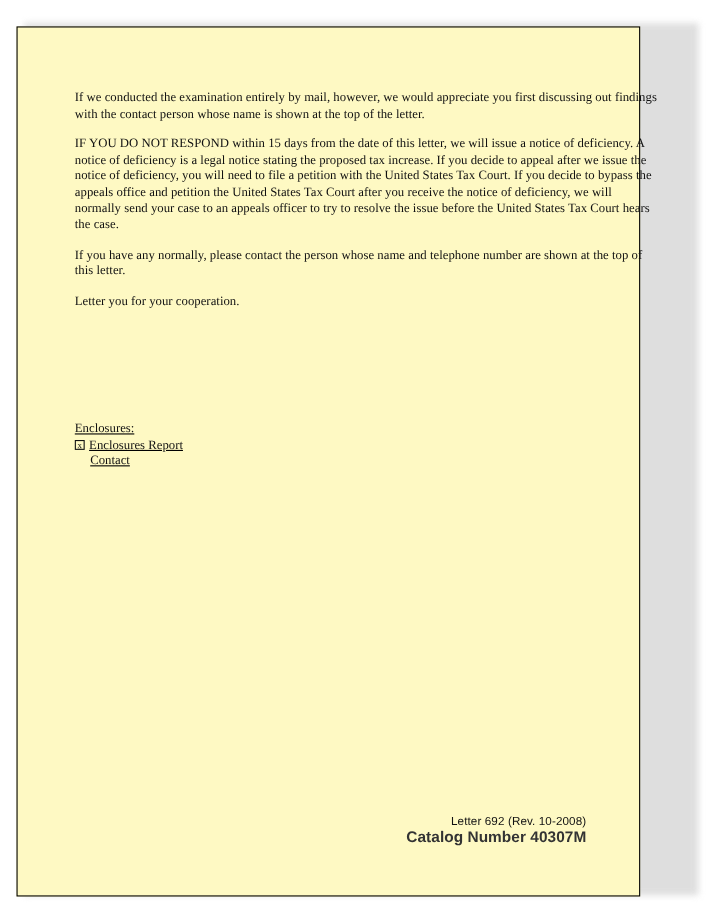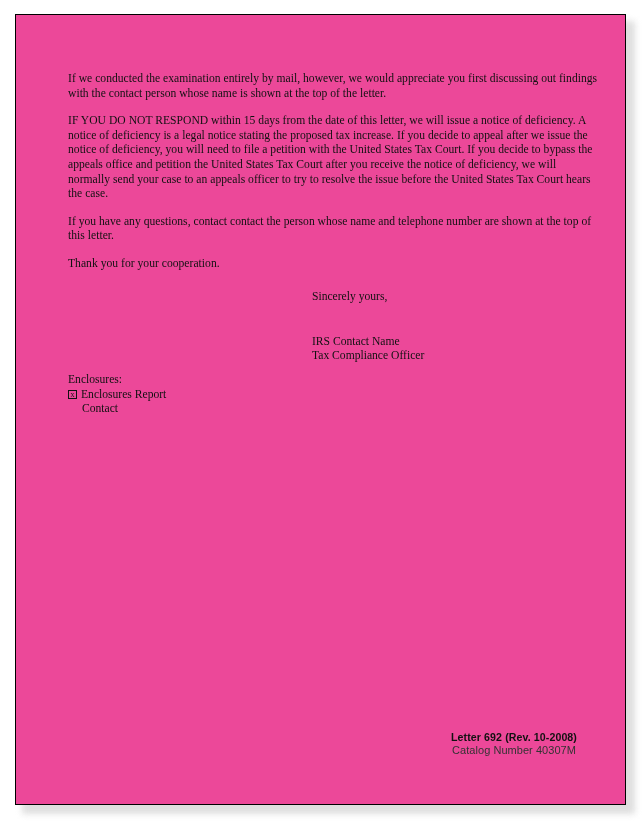--- a/index.html
+++ b/index.html
@@ -23,24 +23,24 @@
     top: 21px;
     width: 613px;
     height: 793px;
     background: #d9d9d9;
     filter: blur(3px);
     opacity: 0.85;
   }
   #page-sheet {
     position: absolute;
     left: 15px;
-    top: 14px;
-    width: 611px;
+    top: 24px;
+    width: 567px;
     height: 791px;
-    background: #ec4899;
+    background: #fef9c3;
     border: 1px solid #000000;
     box-sizing: border-box;
   }
 
   
   #letter-body {
     position: absolute;
     left: 52px;
     top: 57px;
     width: 530px;
@@ -70,20 +70,21 @@
   #signer-gap {
     height: 30px;
   }
 
   
   #enclosures-block {
     position: absolute;
     left: 52px;
     top: 358px;
     width: 300px;
+    text-decoration: underline;
   }
   .enc-line {
     font-size: 11.6px;
     line-height: 14.6px;
     color: #111111;
     margin: 0;
     display: block;
   }
   .enc-item-row {
     display: flex;
@@ -113,55 +114,49 @@
   
   #footer-block {
     position: absolute;
     right: 48px;
     bottom: 48px;
     text-align: right;
     font-family: "Liberation Sans", "DejaVu Sans", sans-serif;
   }
   #footer-form-number {
     font-size: 10.6px;
-    font-weight: bold;
+    font-weight: normal;
     color: #111111;
     line-height: 13px;
     letter-spacing: 0.1px;
   }
   #footer-catalog-number {
-    font-size: 11px;
-    font-weight: normal;
+    font-size: 14px;
+    font-weight: bold;
     color: #333333;
     line-height: 11px;
     margin-top: 1px;
     letter-spacing: 0.05px;
     text-align: center;
   }
 </style>
 </head>
 <body>
 
 <div id="page-shadow"></div>
 
 <div id="page-sheet">
 
   <div id="letter-body">
     <p class="para">If we conducted the examination entirely by mail, however, we would appreciate you first discussing out findings with the contact person whose name is shown at the top of the letter.</p>
     <p class="para">IF YOU DO NOT RESPOND within 15 days from the date of this letter, we will issue a notice of deficiency. A notice of deficiency is a legal notice stating the proposed tax increase. If you decide to appeal after we issue the notice of deficiency, you will need to file a petition with the United States Tax Court. If you decide to bypass the appeals office and petition the United States Tax Court after you receive the notice of deficiency, we will normally send your case to an appeals officer to try to resolve the issue before the United States Tax Court hears the case.</p>
-    <p class="para">If you have any questions, contact contact the person whose name and telephone number are shown at the top of this letter.</p>
-    <p class="para">Thank you for your cooperation.</p>
+    <p class="para">If you have any normally, please contact the person whose name and telephone number are shown at the top of this letter.</p>
+    <p class="para">Letter you for your cooperation.</p>
   </div>
 
-  <div id="signature-block">
-    <p class="sig-line">Sincerely yours,</p>
-    <div id="signer-gap"></div>
-    <p class="sig-line">IRS Contact Name</p>
-    <p class="sig-line">Tax Compliance Officer</p>
-  </div>
 
   <div id="enclosures-block">
     <span class="enc-line">Enclosures:</span>
     <div class="enc-item-row">
       <span id="enclosure-checkbox">x</span>
       <span class="enc-line">Enclosures Report</span>
     </div>
     <div class="enc-item-row enc-indent">
       <span class="enc-line">Contact</span>
     </div>

